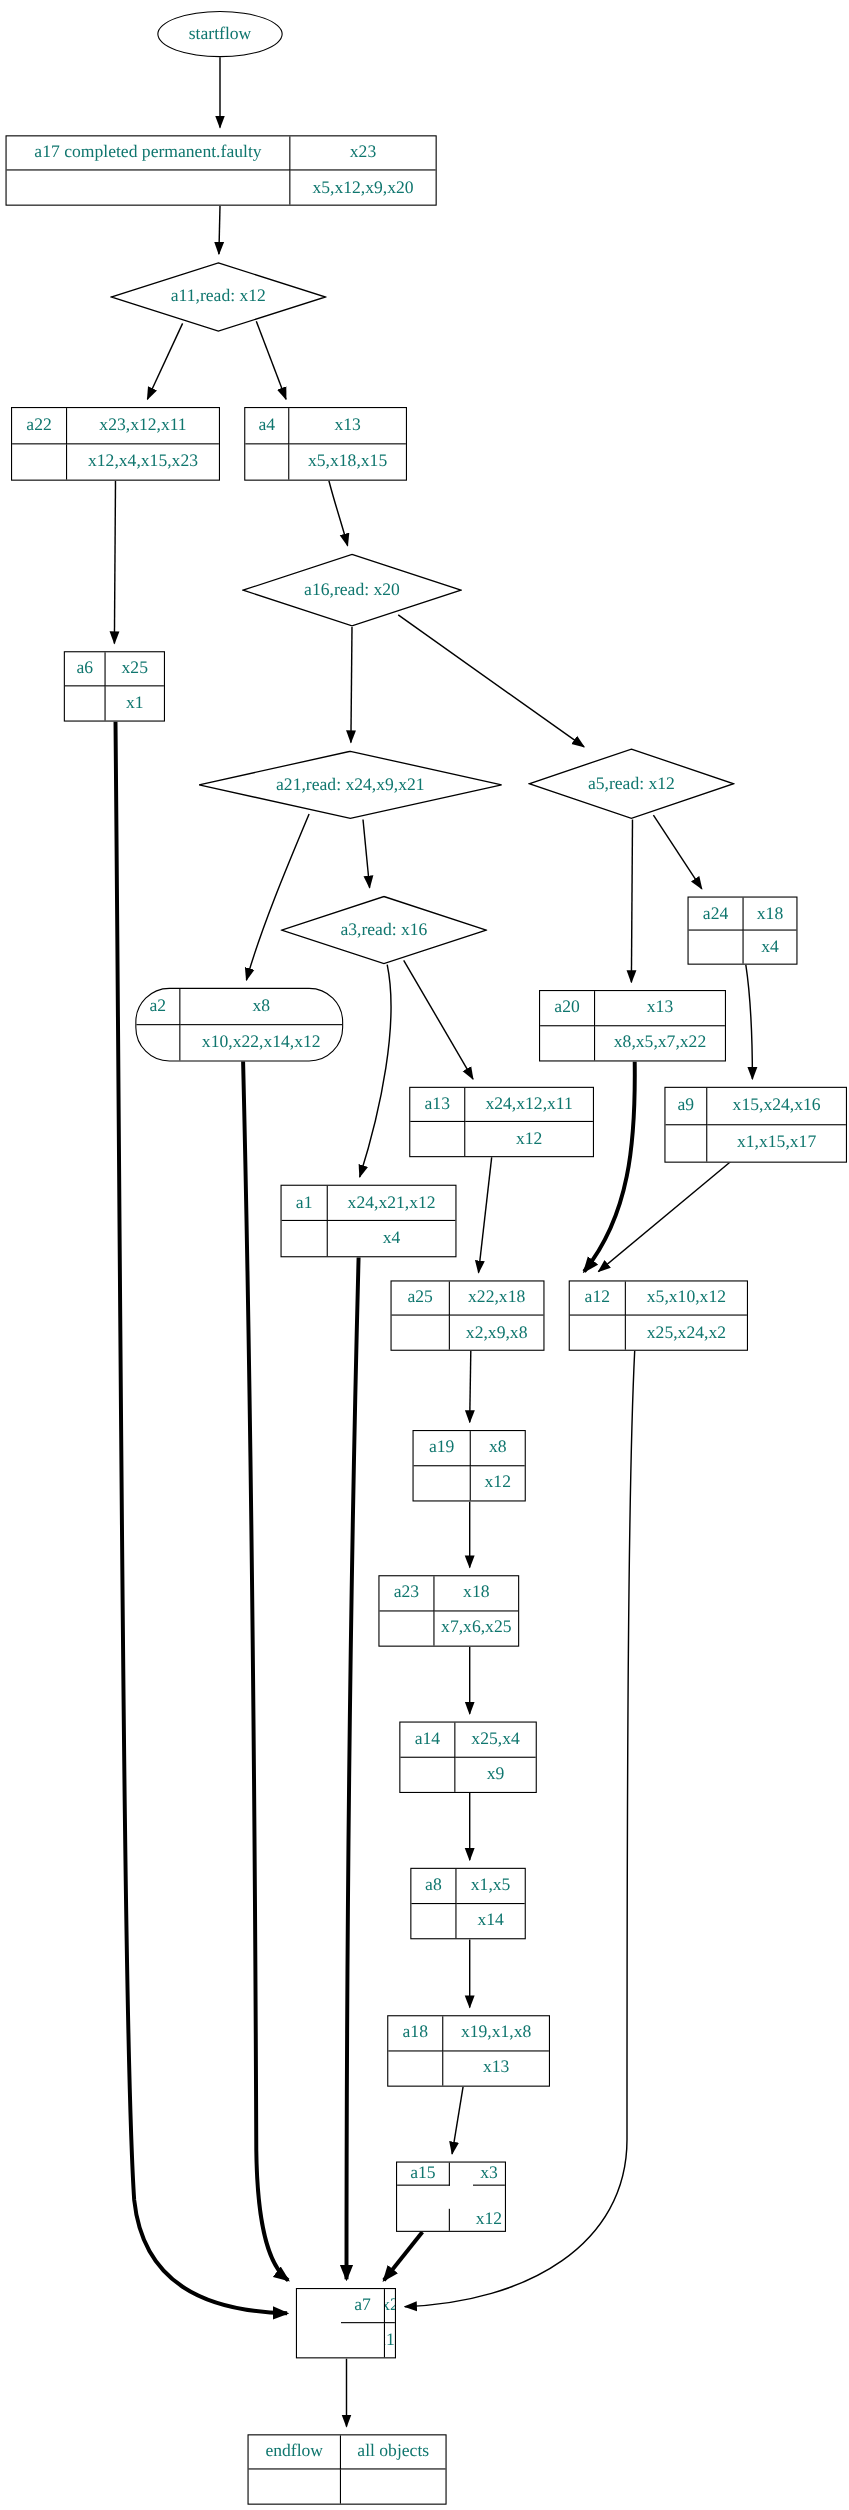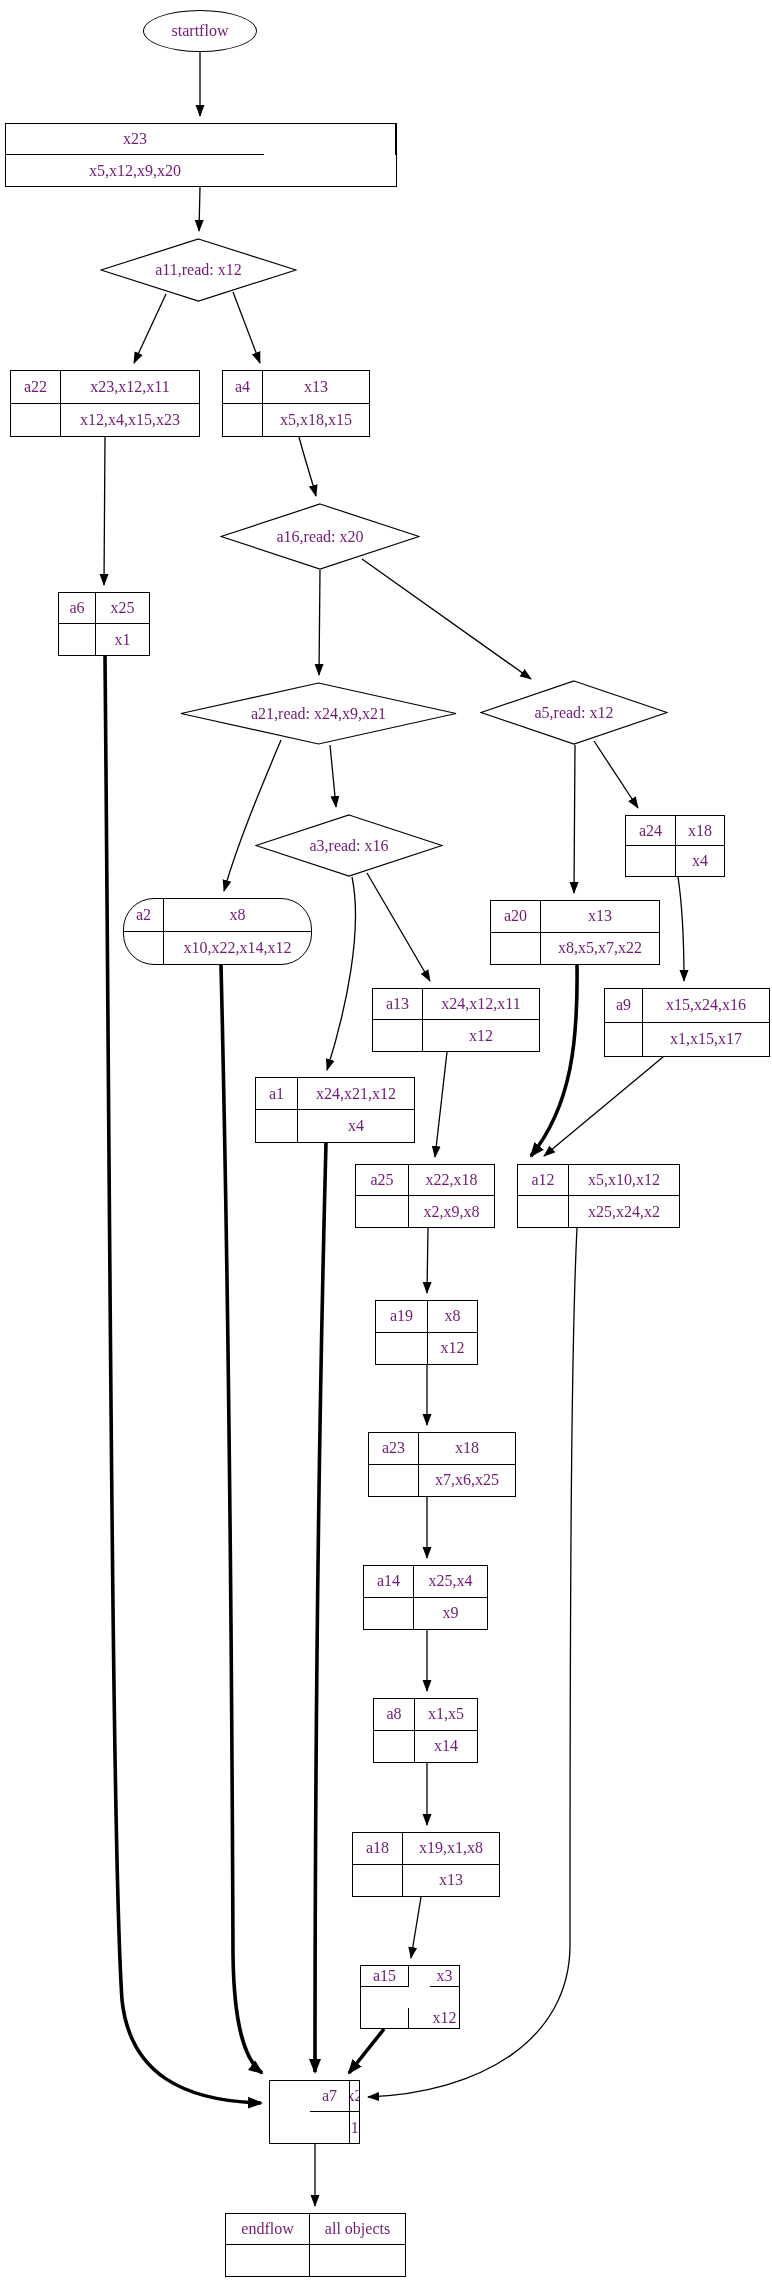--- a/index.html
+++ b/index.html
@@ -1,21 +1,21 @@
 <!DOCTYPE html>
 <html><head>
 <meta charset="utf-8">
 <style>
   html,body{margin:0;padding:0;background:#ffffff;}
   #canvas{
     position:relative;
     width:772px;height:2282px;
     background:#ffffff;
     font-family:"Liberation Serif","DejaVu Serif",serif;
-    color:#701a75;
+    color:#0f766e;
     overflow:hidden;
   }
   #edge-layer{position:absolute;left:0;top:0;z-index:1;}
   #edge-layer path.edge{fill:none;stroke:#000;stroke-width:1.3px;}
   #edge-layer path.edge.bold{stroke-width:3.6px;}
   .record-node{
     position:absolute;z-index:2;box-sizing:border-box;
     border:1px solid #000;background:#fff;
     display:grid;grid-template-rows:1fr 1fr;
     font-size:16px;line-height:1;
@@ -80,20 +80,21 @@
       <path d="M326,1143 C318,1450 315,1800 315,2072" class="edge bold" marker-end="url(#arrB)"></path>
       <path d="M221,965 C229,1300 232,1700 233,1955 C234,2030 246,2061 262,2073" class="edge bold" marker-end="url(#arrB)"></path>
       <path d="M105,656 C110,1200 112,1850 122,2000 C130,2075 185,2101 261,2103" class="edge bold" marker-end="url(#arrB)"></path>
       <path d="M577,1228 C571,1350 570,1600 570,1945 C570,2040 480,2093 368,2097" class="edge" marker-end="url(#arrA)"></path>
       <path d="M315,2144 L315,2206" class="edge" marker-end="url(#arrA)"></path>
     </svg>
 <div class="ellipse-node" style="left: 143px; top: 10px; width: 114px; height: 42px;">
       <span>startflow</span>
     </div>
     <div class="record-node" style="left: 5px; top: 123px; width: 392px; height: 64px; grid-template-columns: 258px 1fr;">
+      <div class="cell br bb">a17 completed permanent.faulty</div>
       <div class="cell bb">x23</div>
       <div class="cell br"></div>
       <div class="cell ">x5,x12,x9,x20</div>
     </div>
     <div class="diamond-node" style="left: 100px; top: 238px; width: 197px; height: 64px;">
       <svg width="197" height="64">
         <polygon points="98.5,1 196,32 98.5,63 1,32"></polygon>
       </svg>
       <span class="diamond-label">a11,read: x12</span>
     </div>
@@ -186,21 +187,21 @@
       <div class="cell bb">x5,x10,x12</div>
       <div class="cell br"></div>
       <div class="cell ">x25,x24,x2</div>
     </div>
     <div class="record-node" style="left: 375px; top: 1300px; width: 103px; height: 65px; grid-template-columns: 52px 1fr;">
       <div class="cell br bb">a19</div>
       <div class="cell bb">x8</div>
       <div class="cell br"></div>
       <div class="cell ">x12</div>
     </div>
-    <div class="record-node" style="left: 368px; top: 1432px; width: 148px; height: 65px; grid-template-columns: 50px 1fr;">
+    <div class="record-node" style="left: 344px; top: 1432px; width: 128px; height: 65px; grid-template-columns: 50px 1fr;">
       <div class="cell br bb">a23</div>
       <div class="cell bb">x18</div>
       <div class="cell br"></div>
       <div class="cell ">x7,x6,x25</div>
     </div>
     <div class="record-node" style="left: 363px; top: 1565px; width: 125px; height: 65px; grid-template-columns: 50px 1fr;">
       <div class="cell br bb">a14</div>
       <div class="cell bb">x25,x4</div>
       <div class="cell br"></div>
       <div class="cell ">x9</div>

